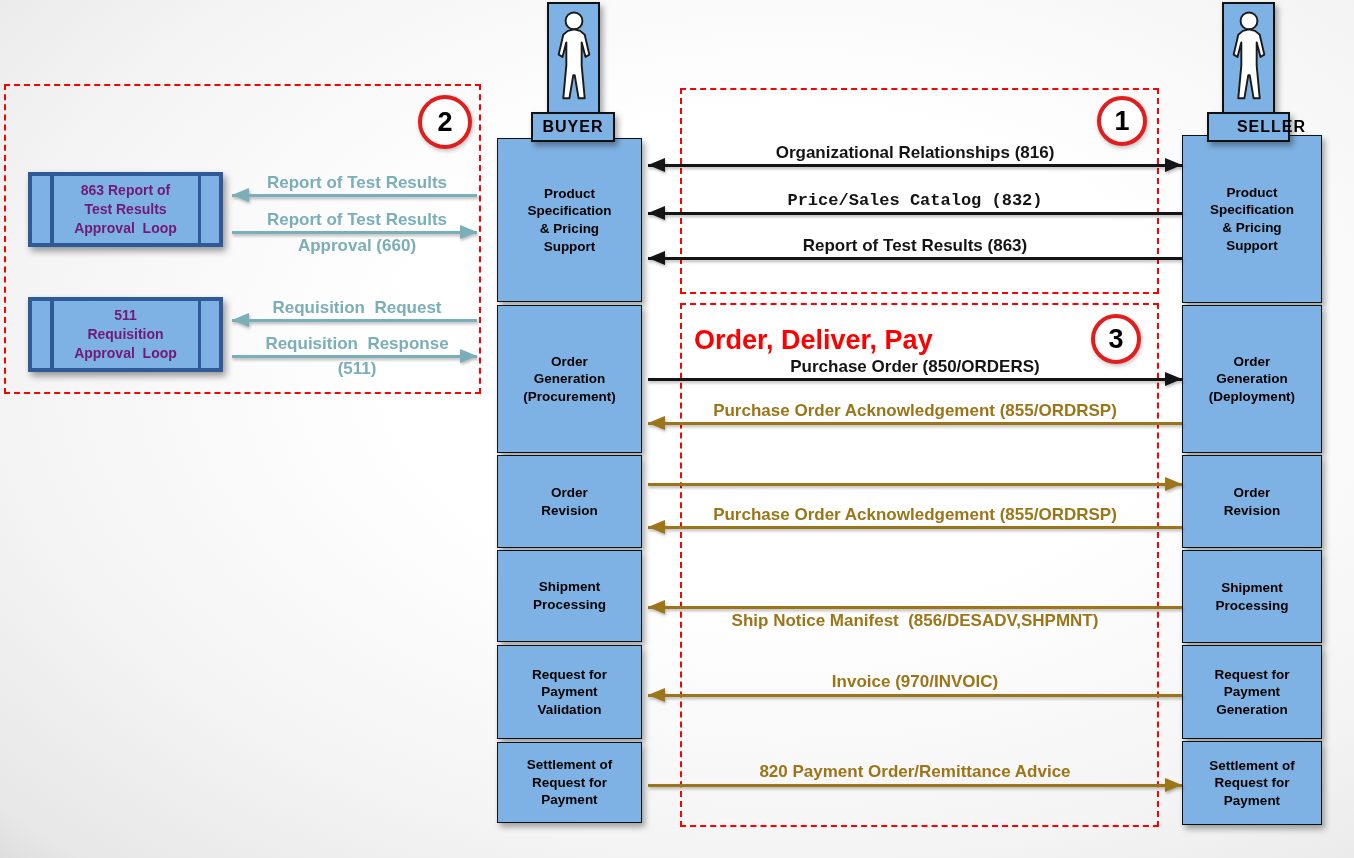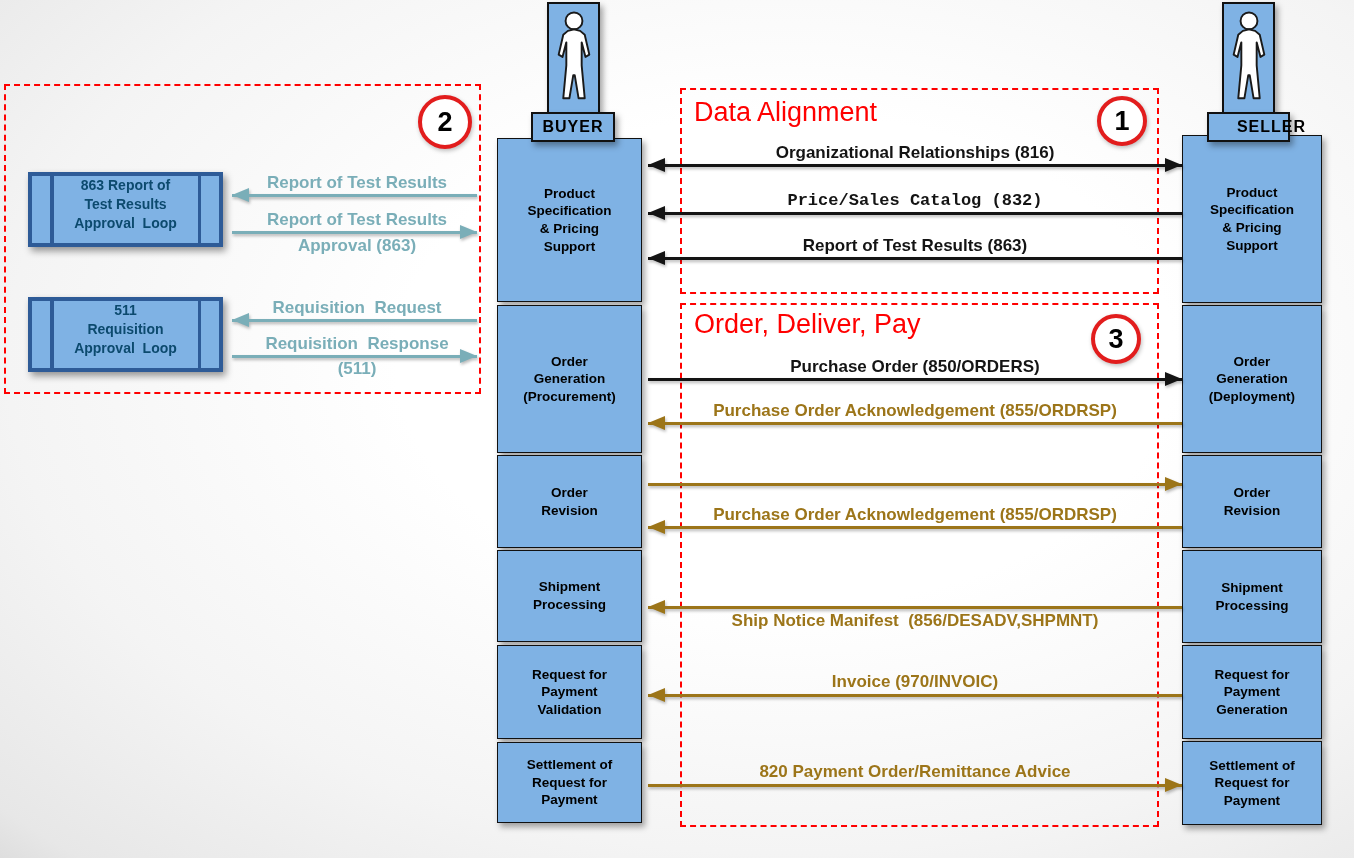--- a/index.html
+++ b/index.html
@@ -20,22 +20,22 @@
     color:#000;font-weight:700;font-size:27px;box-shadow:1px 2px 4px rgba(0,0,0,.25);
   }
   .lane-box{
     position:absolute;background:#7fb2e4;border:1.6px solid #111;
     display:flex;align-items:center;justify-content:center;text-align:center;
     font-weight:700;font-size:13.5px;line-height:1.3;color:#000;white-space:pre-wrap;
     box-shadow:3px 4px 6px rgba(0,0,0,.35);box-sizing:border-box;
   }
   .loop-box{
     position:absolute;background:#7fb2e4;border:4px solid #2e5b97;
-    display:flex;justify-content:center;text-align:center;
-    font-weight:700;font-size:14px;line-height:1.35;color:#0c4a6e;white-space:pre-wrap;
+    display:flex;align-items:center;justify-content:center;text-align:center;
+    font-weight:700;font-size:14px;line-height:1.35;color:#701a75;white-space:pre-wrap;
     box-shadow:3px 4px 7px rgba(0,0,0,.4);box-sizing:border-box;
   }
   .loop-divider{position:absolute;top:0;bottom:0;width:3.5px;background:#2e5b97;}
   .loop-divider.ld-left{left:18px;}
   .loop-divider.ld-right{right:18px;}
   .actor-rect{
     position:absolute;background:#7fb2e4;border:2px solid #111;
     display:flex;align-items:flex-start;justify-content:center;
     box-shadow:3px 4px 6px rgba(0,0,0,.35);box-sizing:border-box;
   }
@@ -88,21 +88,21 @@
     <span>511
 Requisition
 Approval  Loop</span>
   </div>
 
   <div class="flow-label c-teal" style="left:237px;top:173px;width:240px;">Report of Test Results</div>
   <div class="fline c-teal head-left" style="left:232px;top:194px;width:245px;"></div>
 
   <div class="flow-label c-teal" style="left:237px;top:210px;width:240px;">Report of Test Results</div>
   <div class="fline c-teal head-right" style="left:232px;top:231px;width:245px;"></div>
-  <div class="flow-label c-teal" style="left:237px;top:236px;width:240px;">Approval (863)</div>
+  <div class="flow-label c-teal" style="left:237px;top:236px;width:240px;">Approval (660)</div>
 
   <div class="flow-label c-teal" style="left:237px;top:298px;width:240px;">Requisition  Request</div>
   <div class="fline c-teal head-left" style="left:232px;top:319px;width:245px;"></div>
 
   <div class="flow-label c-teal" style="left:237px;top:334px;width:240px;">Requisition  Response</div>
   <div class="fline c-teal head-right" style="left:232px;top:355px;width:245px;"></div>
   <div class="flow-label c-teal" style="left:237px;top:359px;width:240px;">(511)</div>
 
   <div class="actor-rect" style="left:547px;top:2px;width:53px;height:123px;">
     <svg width="46" height="112" viewBox="0 0 60 130">
@@ -150,34 +150,33 @@
   <div class="lane-box" style="left:1182px;top:550px;width:140px;height:93px;">Shipment
 Processing</div>
   <div class="lane-box" style="left:1182px;top:645px;width:140px;height:94px;">Request for
 Payment
 Generation</div>
   <div class="lane-box" style="left:1182px;top:741px;width:140px;height:84px;">Settlement of
 Request for
 Payment</div>
 
   <div class="section" style="left:680px;top:88px;width:475px;height:202px;"></div>
-  <div class="sec-title" style="left:694px;top:97px;">Data Alignment</div>
   <div class="badge" style="left:1097px;top:96px;width:42px;height:42px;">1</div>
 
   <div class="flow-label c-black" style="left:660px;top:143px;width:510px;">Organizational Relationships (816)</div>
   <div class="fline c-black head-left head-right" style="left:648px;top:164px;width:534px;"></div>
 
   <div class="flow-label c-black" style="left:660px;top:191px;width:510px;font-family:Liberation Mono, monospace;">Price/Sales Catalog (832)</div>
   <div class="fline c-black head-left" style="left:648px;top:212px;width:534px;"></div>
 
   <div class="flow-label c-black" style="left:660px;top:236px;width:510px;">Report of Test Results (863)</div>
   <div class="fline c-black head-left" style="left:648px;top:257px;width:534px;"></div>
 
   <div class="section" style="left:680px;top:303px;width:475px;height:520px;"></div>
-  <div class="sec-title" style="left:694px;top:309px;">Order, Deliver, Pay</div>
+  <div class="sec-title" style="left:694px;top:325px;font-weight:bold;">Order, Deliver, Pay</div>
   <div class="badge" style="left:1091px;top:314px;width:42px;height:42px;">3</div>
 
   <div class="flow-label c-black" style="left:660px;top:357px;width:510px;">Purchase Order (850/ORDERS)</div>
   <div class="fline c-black head-right" style="left:648px;top:378px;width:534px;"></div>
 
   <div class="flow-label c-gold" style="left:660px;top:401px;width:510px;">Purchase Order Acknowledgement (855/ORDRSP)</div>
   <div class="fline c-gold head-left" style="left:648px;top:422px;width:534px;"></div>
 
   <div class="fline c-gold head-right" style="left:648px;top:483px;width:534px;"></div>
 

